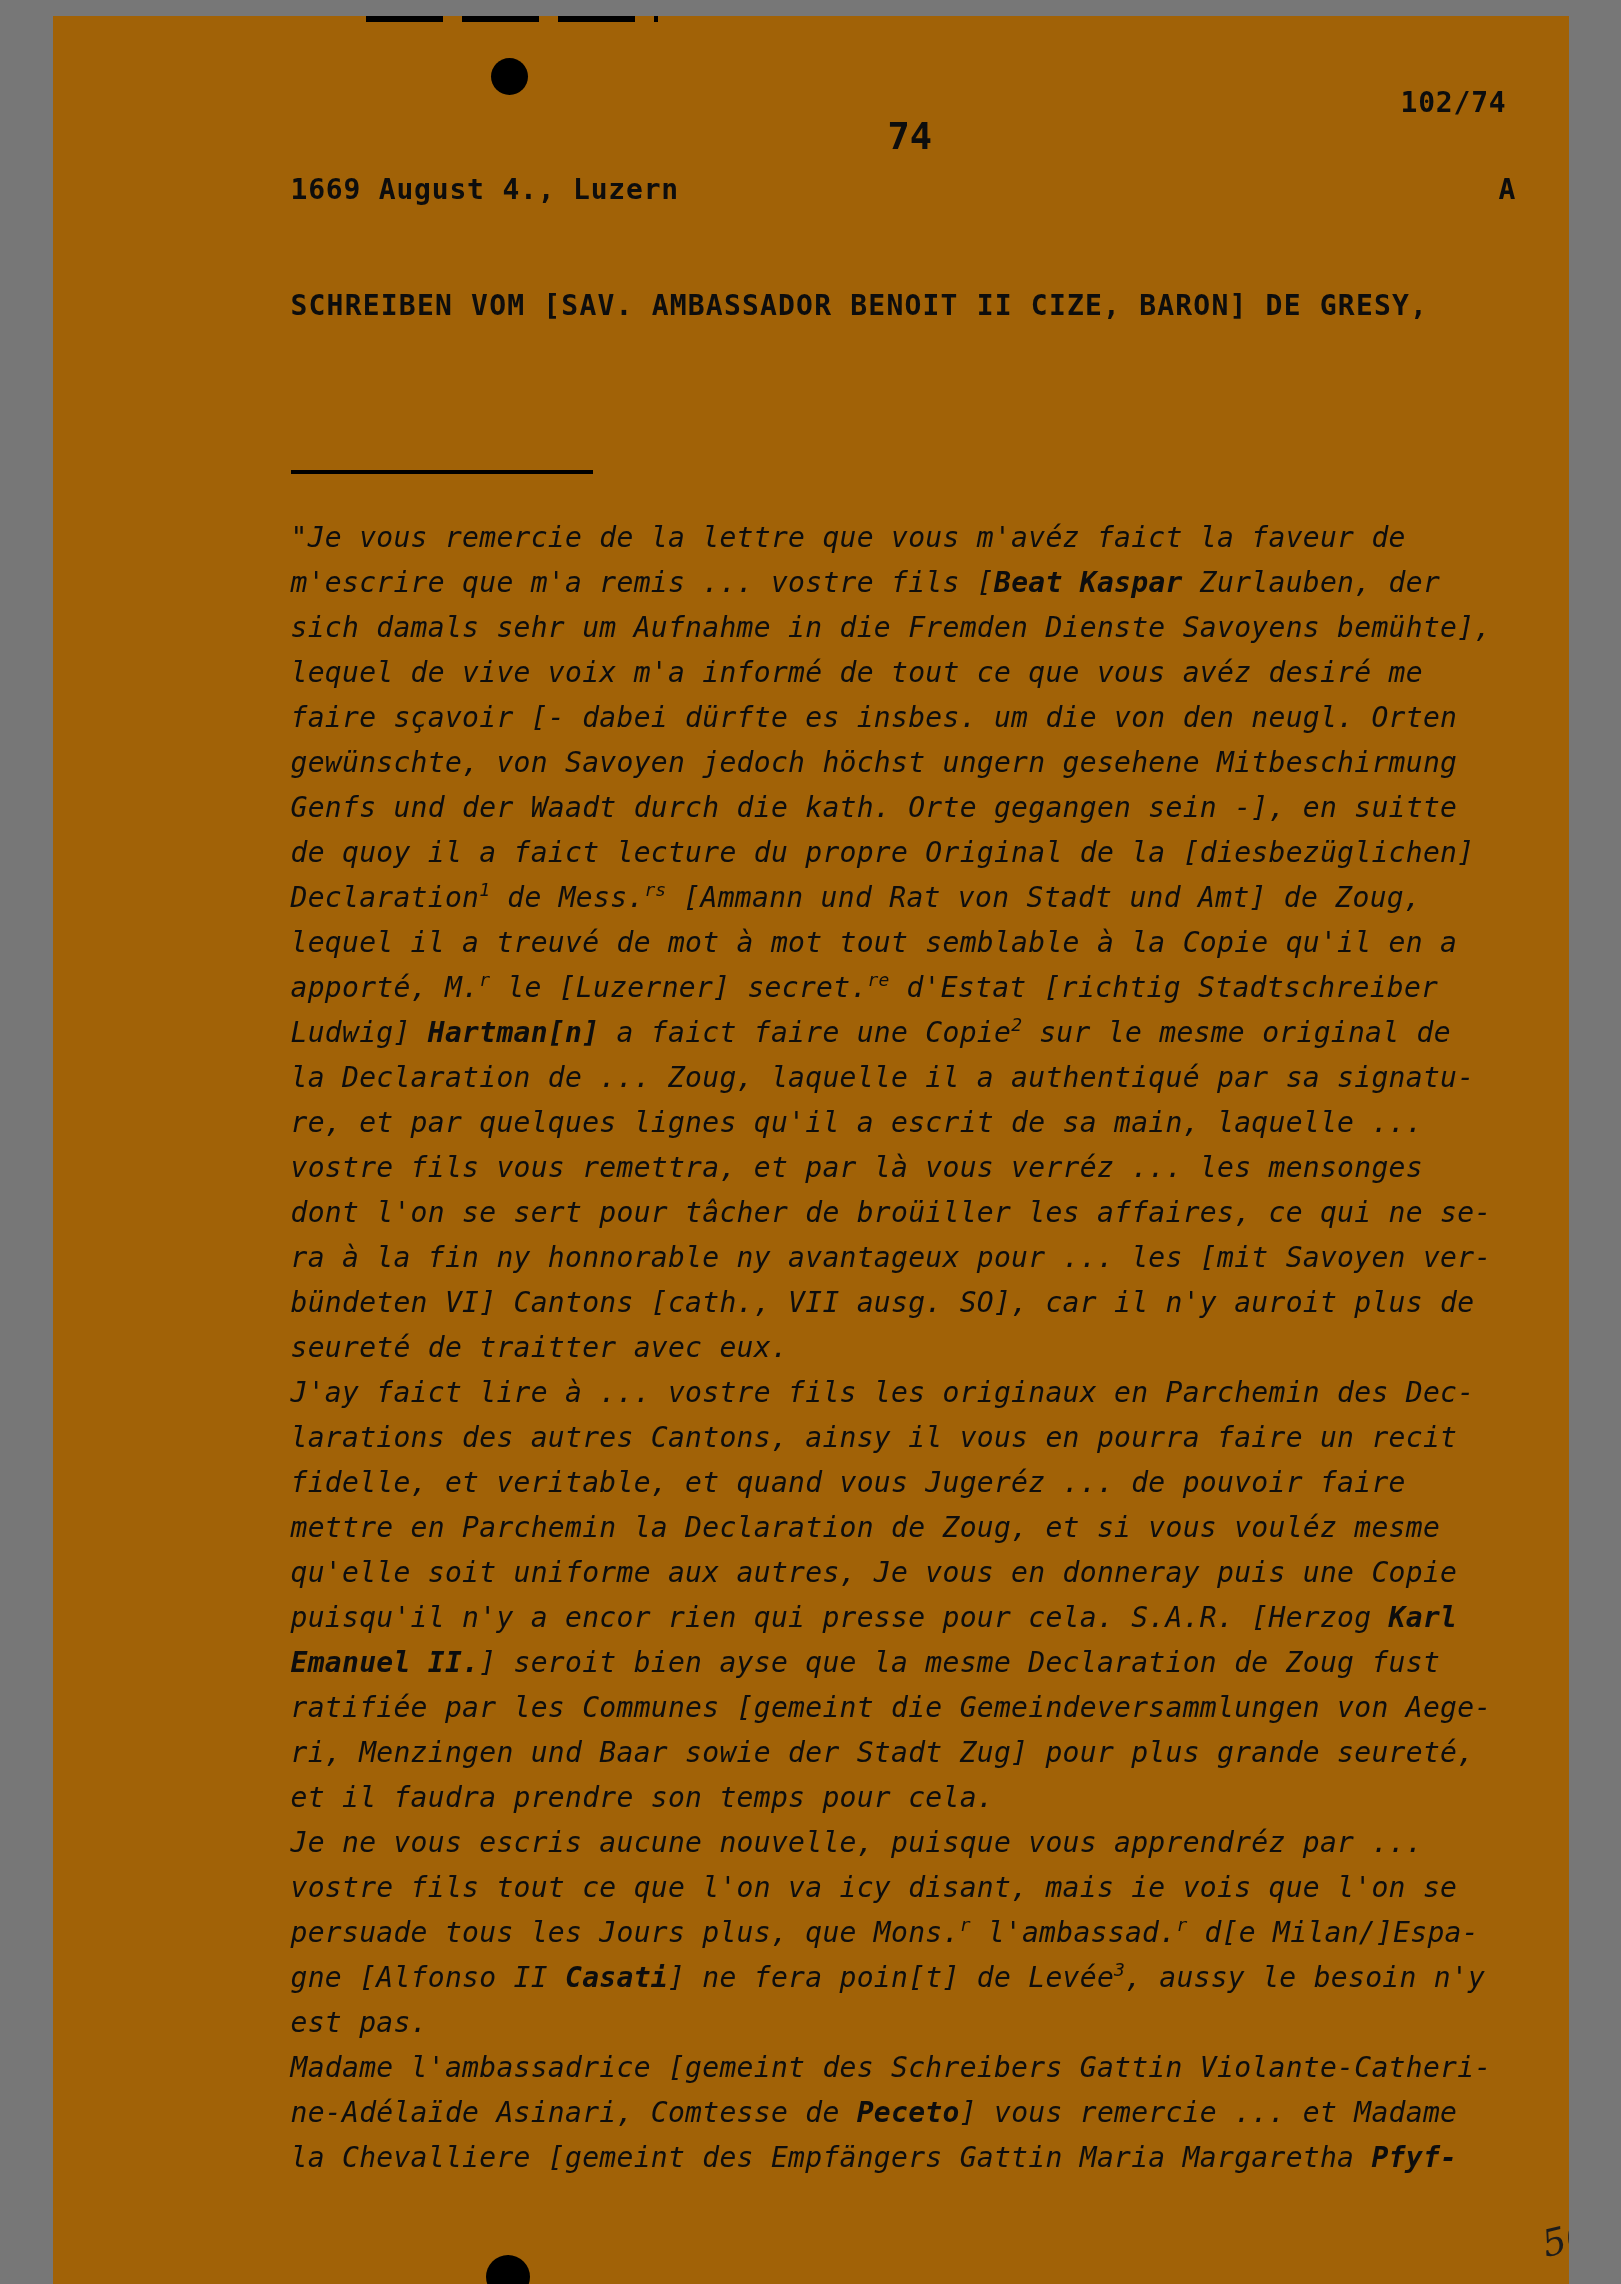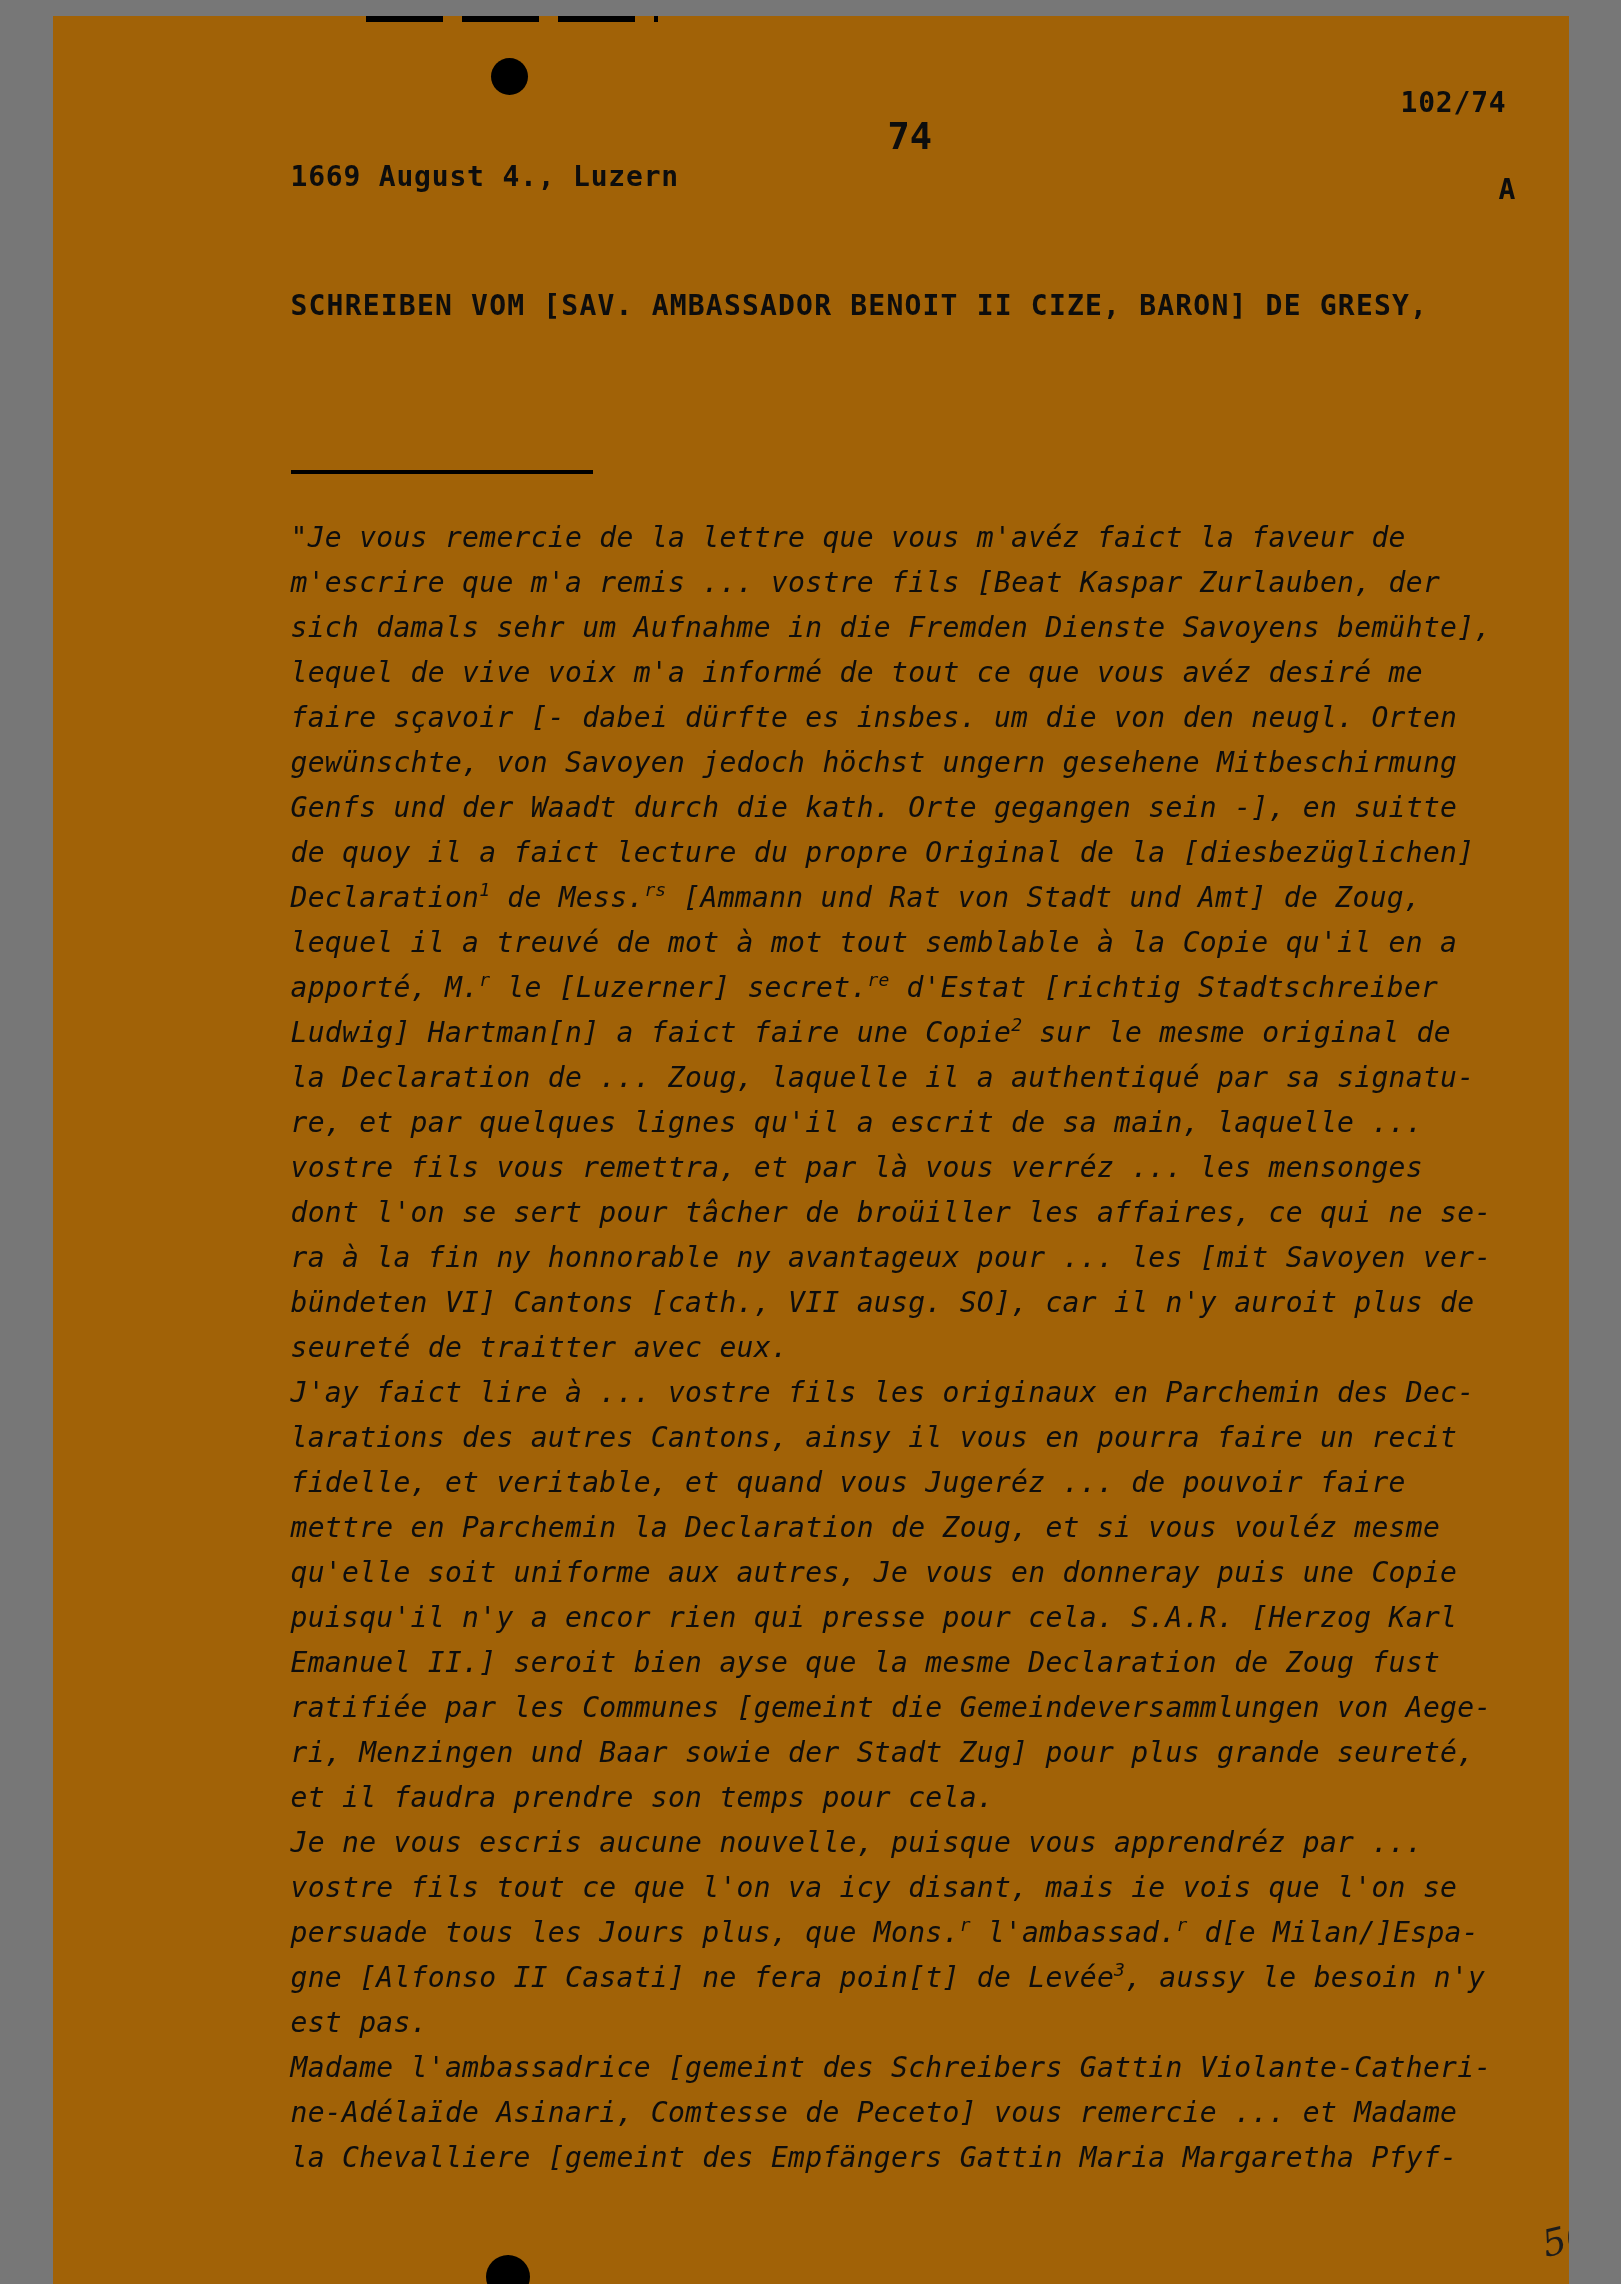--- a/index.html
+++ b/index.html
@@ -32,21 +32,21 @@
 
   .doc-ref {
     position: absolute; left: 1348px; top: 70px;
     font-size: 28px; font-weight: bold; letter-spacing: 0.8px;
   }
   .page-number {
     position: absolute; left: 835px; top: 99px;
     font-size: 37px; font-weight: bold;
   }
   .date-line {
-    position: absolute; left: 238px; top: 144px;
+    position: absolute; left: 238px; top: 157px;
     font-size: 28px; font-weight: bold; letter-spacing: 0.8px;
   }
   .corner-letter {
     position: absolute; left: 1446px; top: 157px;
     font-size: 28px; font-weight: bold;
   }
   .title-block {
     position: absolute; left: 238px; top: 185px;
     font-size: 28px; font-weight: bold; letter-spacing: 1.2px;
     line-height: 42px; white-space: pre;
@@ -55,21 +55,21 @@
   .heading-rule {
     position: absolute; left: 238px; top: 454px;
     width: 302px; height: 4px; background: #000;
   }
   .body-text {
     position: absolute; left: 238px; top: 499px; width: 1265px;
     font-size: 28px; font-style: italic; line-height: 45px;
     letter-spacing: 0.3px; white-space: pre;
   }
   .body-text .line { height: 45px; }
-  .b { font-weight: normal; }
+  .b { font-weight: bold; }
   .sup {
     font-size: 18px; position: relative; top: -11.4px; letter-spacing: 0;
   }
   .handwritten-number {
     position: absolute; left: 1489px; top: 2199px;
     font-family: "DejaVu Serif", serif; font-style: italic;
     font-size: 37px; color: #1c1c1c;
     transform: rotate(-14deg);
   }
 </style>

